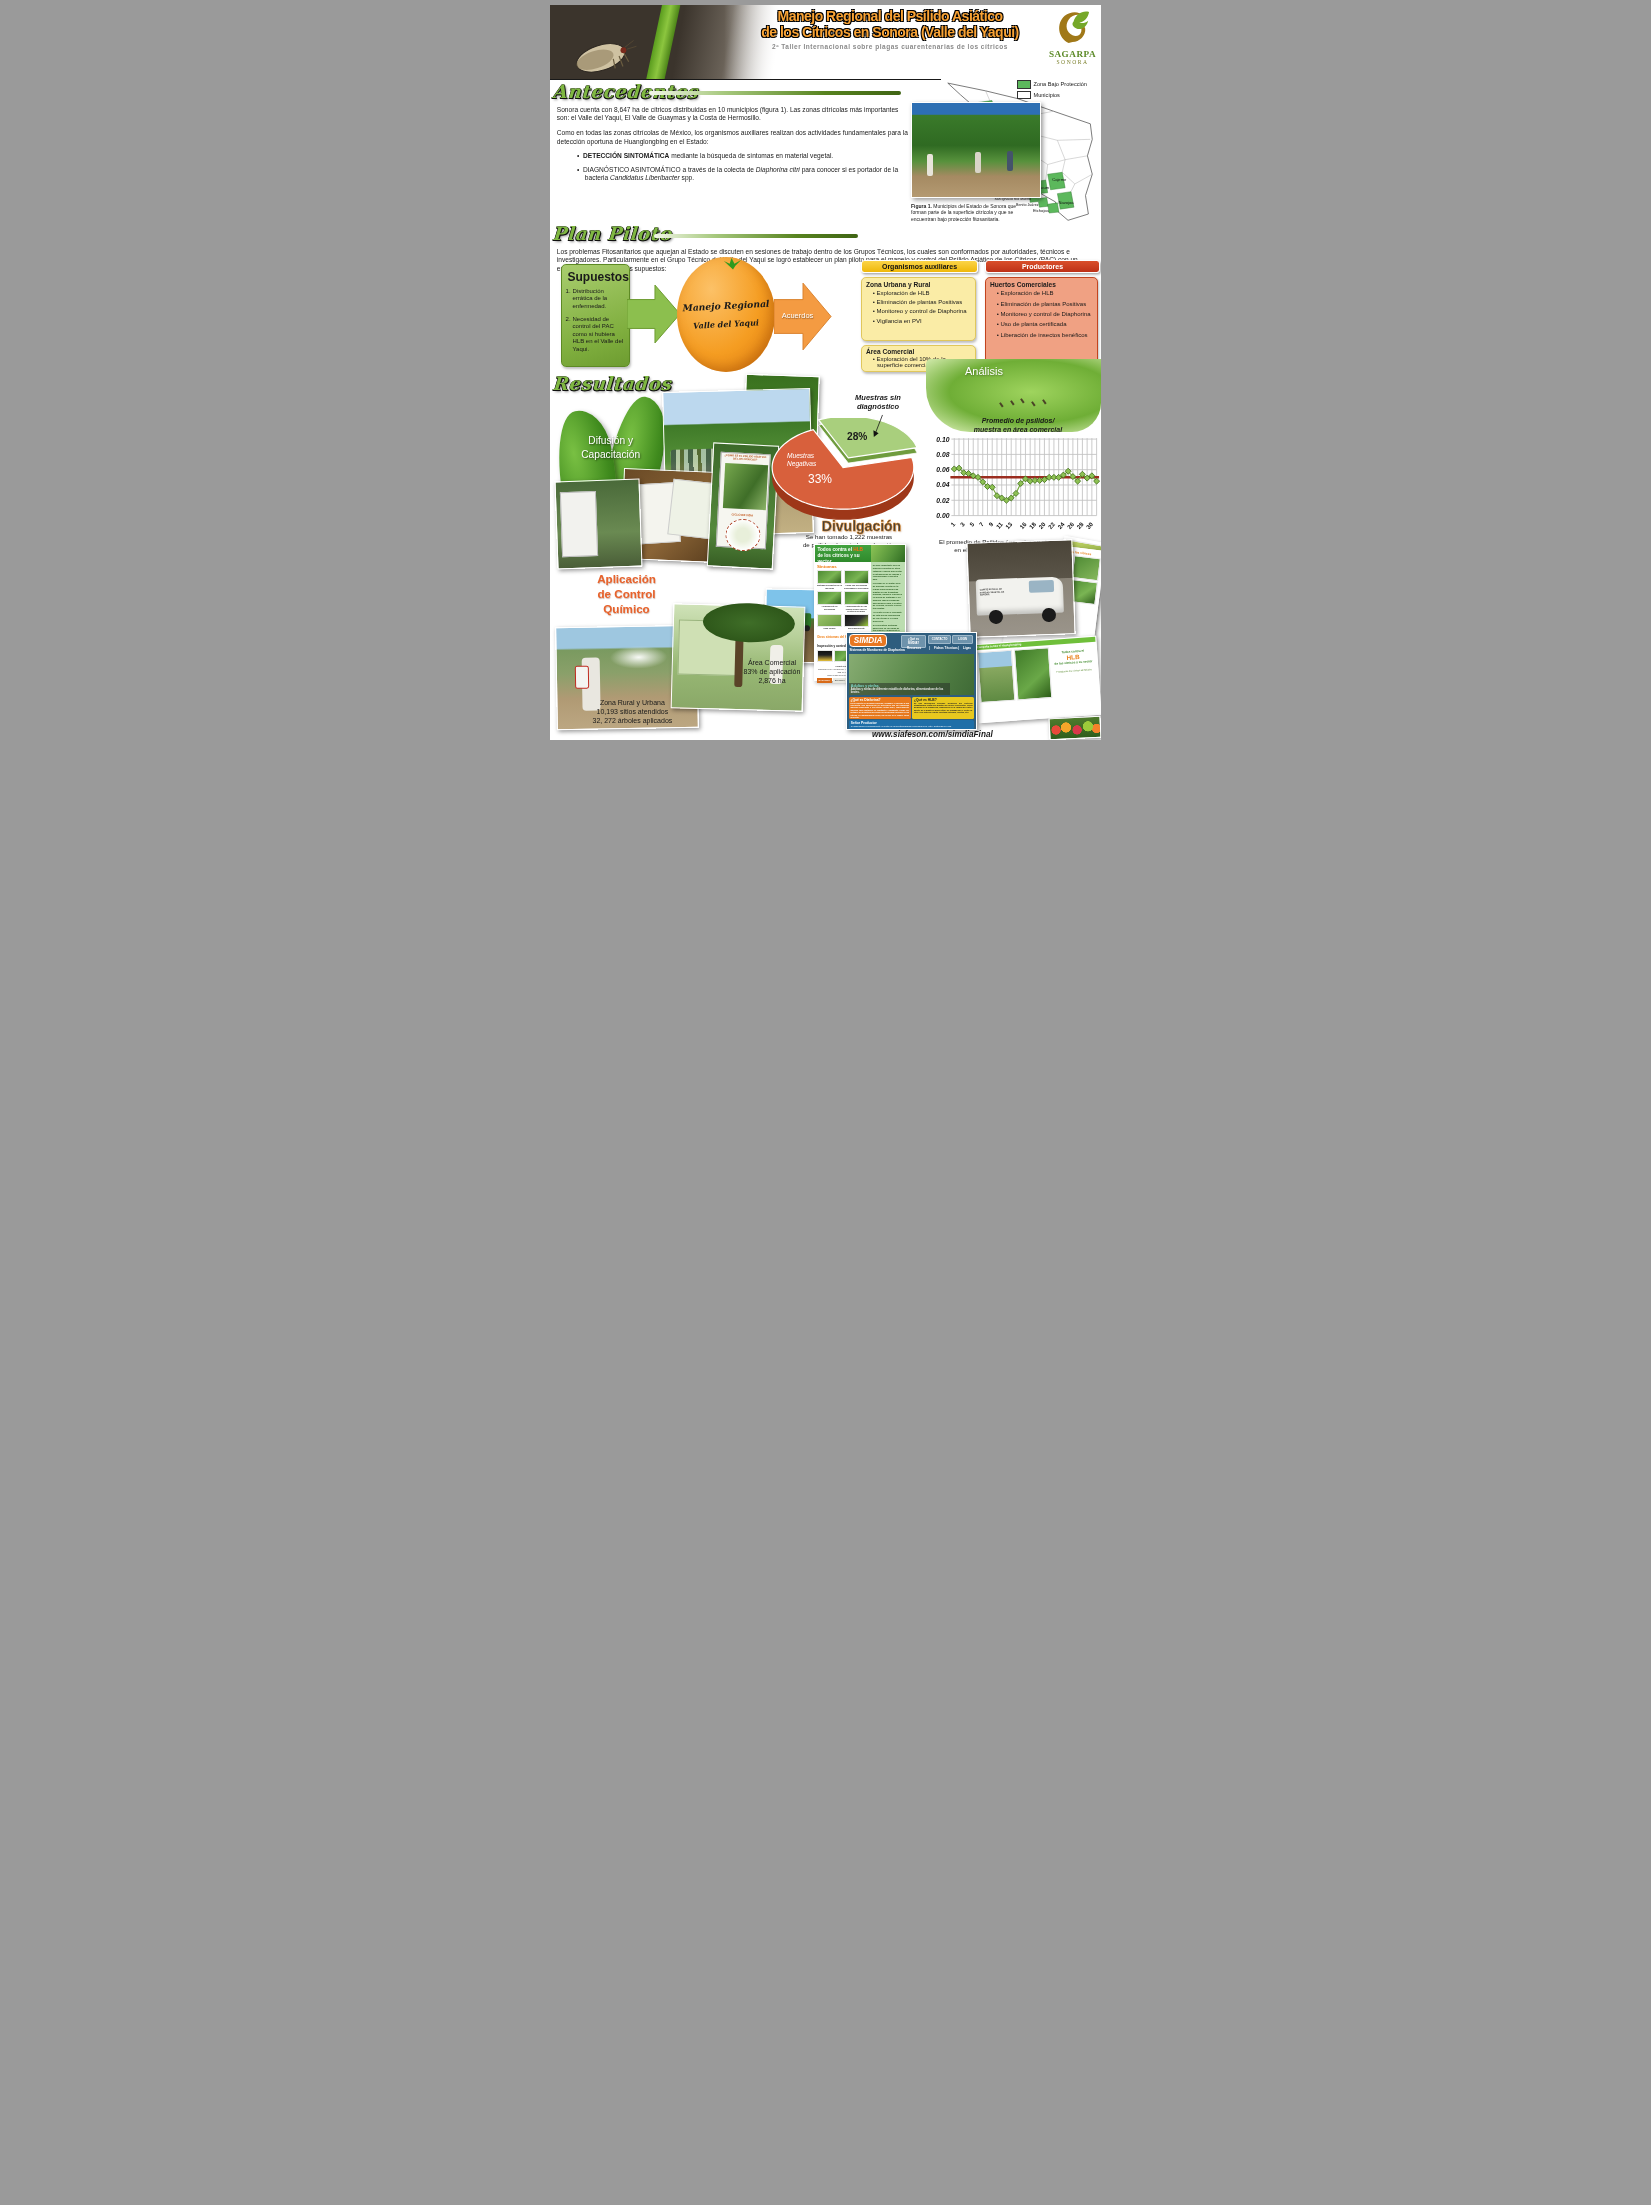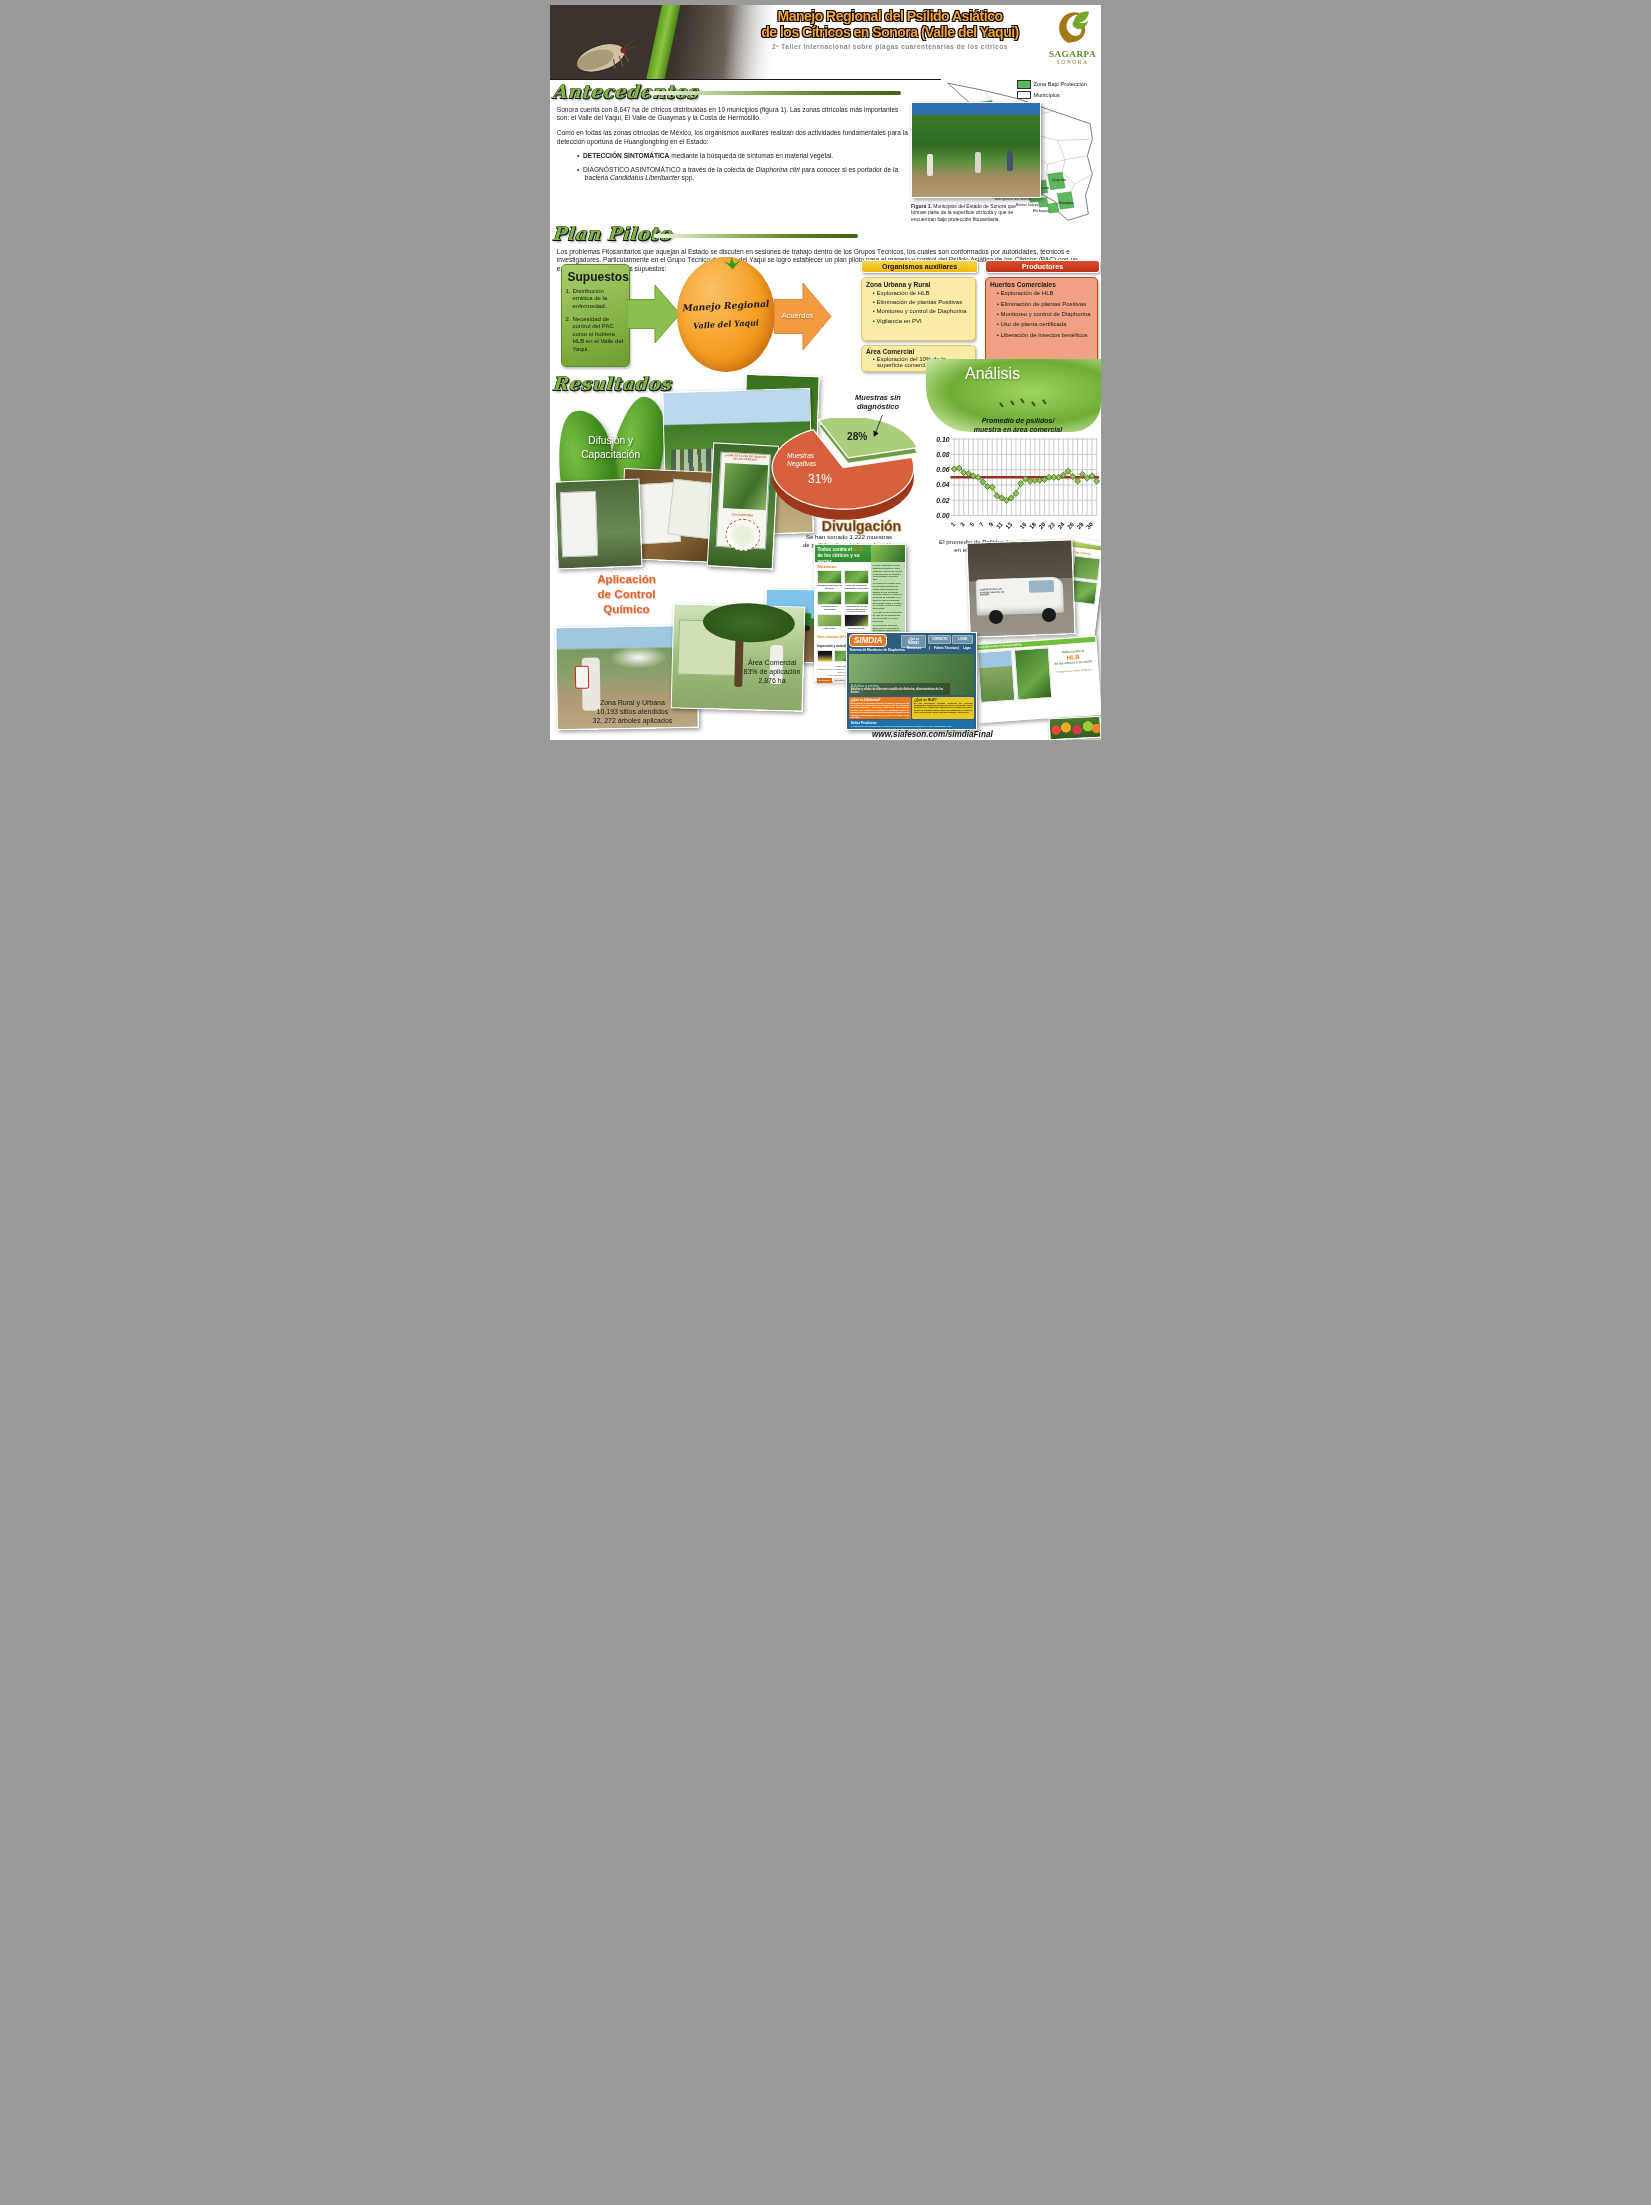--- a/index.html
+++ b/index.html
@@ -207,21 +207,21 @@
   <div class="abs" style="left:376px;top:354px;width:175px;height:73px;border-radius:4.9px 0 29px 44px;
               background:radial-gradient(ellipse at 60% 45%,#9fd45e,#6fae36 55%,#cfe8a8 90%,#fff);">
     <div class="abs" style="left:73px;top:41px;width:58px;height:14.6px;">
       <span style="position:absolute;left:0;top:3.9px;width:5.3px;height:1.5px;background:#4a4326;transform:rotate(55deg);display:block;"></span>
       <span style="position:absolute;left:10.7px;top:1.9px;width:5.3px;height:1.5px;background:#4a4326;transform:rotate(55deg);display:block;"></span>
       <span style="position:absolute;left:21.3px;top:0;width:5.3px;height:1.5px;background:#4a4326;transform:rotate(55deg);display:block;"></span>
       <span style="position:absolute;left:32px;top:2.9px;width:5.3px;height:1.5px;background:#4a4326;transform:rotate(55deg);display:block;"></span>
       <span style="position:absolute;left:43px;top:1px;width:5.3px;height:1.5px;background:#4a4326;transform:rotate(55deg);display:block;"></span>
     </div>
   </div>
-  <div class="abs wtext" style="left:415px;top:360px;font-size:16px;text-shadow:0.5px 1px 1.9px rgba(0,0,0,.35);">Análisis</div>
+  <div class="abs wtext" style="left:415px;top:360px;font-size:11px;text-shadow:0.5px 1px 1.9px rgba(0,0,0,.35);">Análisis</div>
 
   <div class="leaf" style="left:57px;top:391px;width:54px;height:146px;transform:rotate(8deg);"></div>
   <div class="leaf" style="left:8.7px;top:405px;width:58px;height:136px;transform:rotate(-12deg);"></div>
   <div class="abs wtext" style="left:9.7px;top:429px;width:102px;text-align:center;font-size:10.2px;line-height:1.35;text-shadow:1px 1px 1.9px rgba(0,0,0,.55);">
     <div>Difusión y</div>
     <div>Capacitación</div>
   </div>
 
   <div class="photo" style="left:194px;top:370px;width:74px;height:104px;transform:rotate(2deg);
               background:linear-gradient(to bottom,#39701f,#4c8a2c 55%,#2c5c18);"></div>
@@ -261,21 +261,21 @@
   </div>
   <svg class="abs" style="left:318px;top:409px;" width="19.4" height="24" viewBox="0 0 40 50">
     <line x1="30" y1="2" x2="16" y2="38" stroke="#111" stroke-width="1.6"></line>
     <polygon points="12,48 11,34 22,40" fill="#111"></polygon>
   </svg>
   <div class="abs" style="left:297px;top:426px;font-size:10.2px;font-weight:bold;">28%</div>
   <div class="abs wtext" style="left:237px;top:447px;width:58px;font-size:6.6px;font-style:italic;line-height:1.25;">
     <div>Muestras</div>
     <div>Negativas</div>
   </div>
-  <div class="abs wtext" style="left:258px;top:467px;font-size:12px;">31%</div>
+  <div class="abs wtext" style="left:258px;top:467px;font-size:12px;">33%</div>
   <div class="abs" style="left:224px;top:528px;width:150px;text-align:center;font-size:6.2px;line-height:1.3;">
     <div>Se han tomado 1,222 muestras</div>
     <div>de psílidos durante la exploración</div>
   </div>
 
   <div class="abs" style="left:388px;top:412px;width:160px;text-align:center;font-size:7px;font-weight:bold;font-style:italic;line-height:1.25;">
     <div>Promedio de psílidos/</div>
     <div>muestra en área comercial</div>
   </div>
   <svg id="line-svg" class="abs" style="left:382px;top:431px;" width="168" height="103" viewBox="0 0 347 212">

